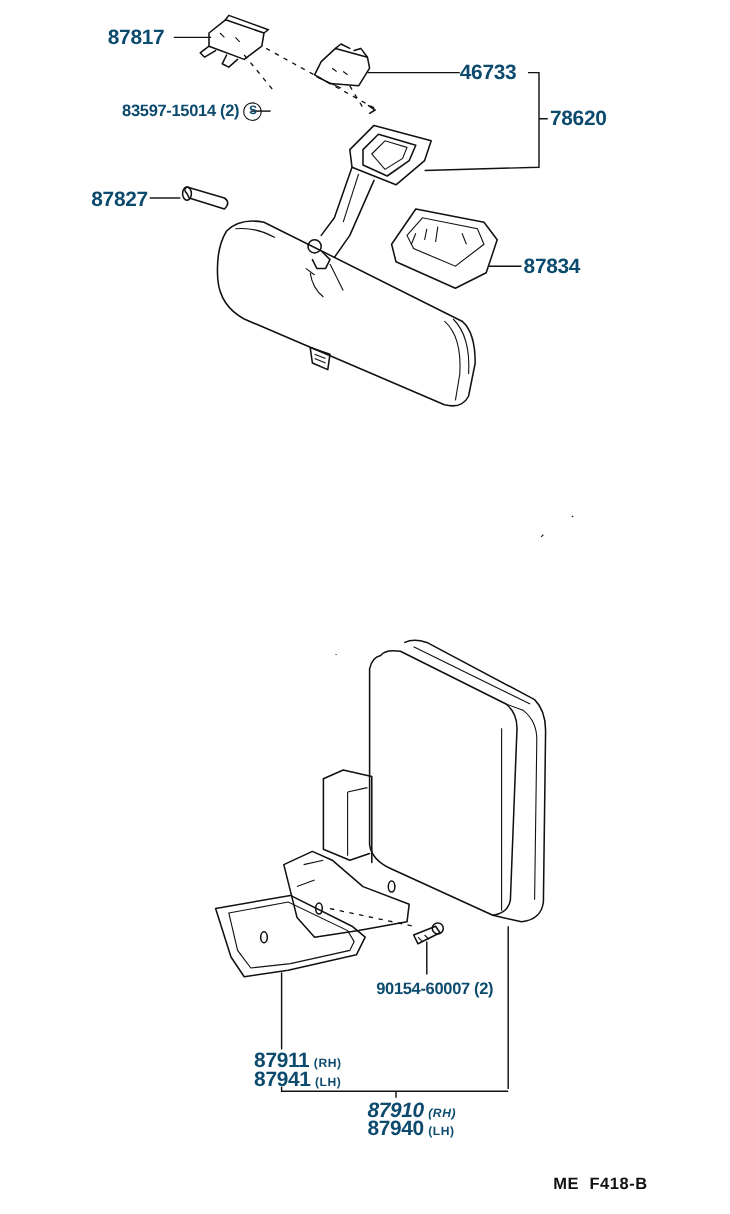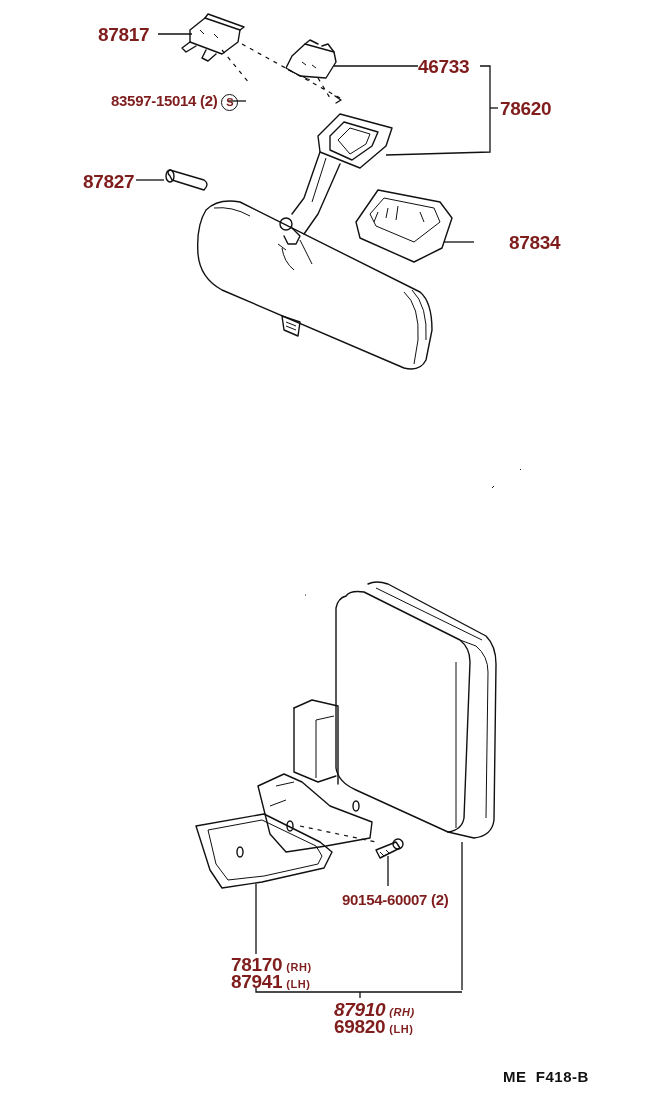--- a/index.html
+++ b/index.html
@@ -1,20 +1,20 @@
 <!DOCTYPE html>
 <html><head>
 <meta charset="utf-8">
 <style>
   html, body { margin: 0; padding: 0; background: #ffffff; }
   body { width: 664px; height: 1104px; position: relative; overflow: hidden;
          font-family: "Liberation Sans", "DejaVu Sans", sans-serif; color: #111; }
   .canvas { position: absolute; left: 0; top: 0; width: 664px; height: 1104px; }
   .lbl { position: absolute; font-weight: bold; font-size: 19px; letter-spacing: -0.3px;
-         line-height: 1; white-space: nowrap; color: #7f1d1d; }
+         line-height: 1; white-space: nowrap; color: #0c4a6e; }
   .lbl.small { font-size: 15px; }
   .side { font-size: 11px; font-weight: bold; letter-spacing: 0.5px; margin-left: 4px; }
   .circle-s { display: inline-block; width: 15px; height: 15px; border: 1.6px solid #111;
               border-radius: 50%; font-size: 11px; text-align: center; line-height: 15px;
               font-weight: bold; vertical-align: middle; }
   .code { position: absolute; font-weight: bold; font-size: 15px; letter-spacing: 0.5px; }
   svg { position: absolute; left: 0; top: 0; }
   svg .ln { fill: none; stroke: #111; stroke-width: 1.4; stroke-linecap: round; stroke-linejoin: round; }
   svg .th { fill: none; stroke: #111; stroke-width: 1; }
   svg .ds { fill: none; stroke: #111; stroke-width: 1.2; stroke-dasharray: 4 5; }
@@ -133,32 +133,32 @@
   <div class="lbl" style="left:98px; top:25px;">87817</div>
 
   <div class="lbl small" style="left:111px; top:93px;">
     <span>83597-15014 (2)</span>
     <span class="circle-s">S</span>
   </div>
 
   <div class="lbl" style="left:418px; top:57px;">46733</div>
   <div class="lbl" style="left:500px; top:99px;">78620</div>
   <div class="lbl" style="left:83px; top:172px;">87827</div>
-  <div class="lbl" style="left:476px; top:233px;margin-left:33px;">87834</div>
+  <div class="lbl" style="left:476px; top:233px;">87834</div>
 
   <div class="lbl small" style="left:342px; top:892px;">90154-60007 (2)</div>
 
   <div class="lbl" style="left:231px; top:955px;">
-    <span>78170</span><span class="side">(RH)</span>
+    <span>87911</span><span class="side">(RH)</span>
   </div>
   <div class="lbl" style="left:231px; top:972px;">
     <span>87941</span><span class="side">(LH)</span>
   </div>
 
   <div class="lbl" style="left:334px; top:1000px;font-style:italic;">
     <span>87910</span><span class="side">(RH)</span>
   </div>
   <div class="lbl" style="left:334px; top:1017px;">
-    <span>69820</span><span class="side">(LH)</span>
+    <span>87940</span><span class="side">(LH)</span>
   </div>
 
   <div class="code" style="left:503px; top:1068px; white-space:pre;text-align:center;">ME  F418-B</div>
 </div>
 
 </body></html>

